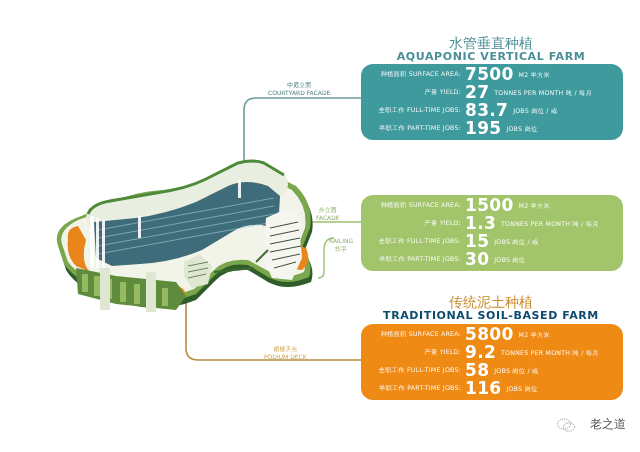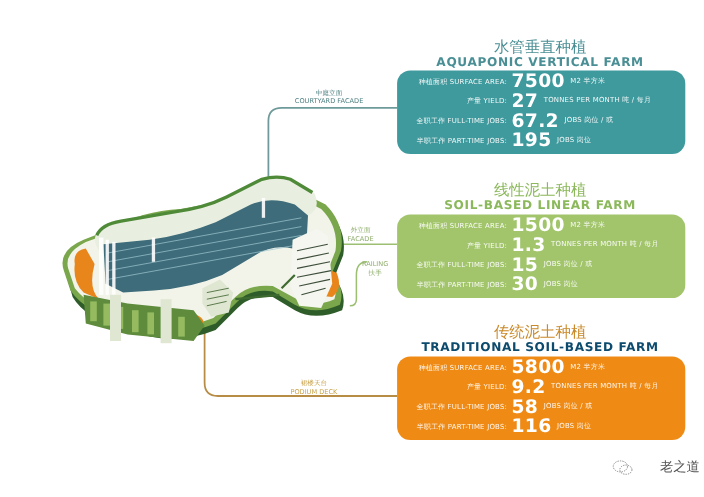--- a/index.html
+++ b/index.html
@@ -9,21 +9,21 @@
   svg.building { position: absolute; left: 0; top: 0; }
   .farm-title { position: absolute; text-align: center; width: 270px; left: 340px; line-height: 1.05; }
   .farm-title .zh { font-size: 14px; font-weight: normal; display: block; }
   .farm-title .en { font-size: 11px; font-weight: bold; letter-spacing: 0.6px; display: block; font-family: "DejaVu Sans", sans-serif; }
   .panel { position: absolute; left: 345px; width: 262px; height: 76px; border-radius: 12px; color: #ffffff; padding: 3px 6px; }
   .row { position: absolute; left: 0; width: 262px; height: 18px; display: flex; align-items: center; }
   .row .lbl { position: absolute; right: 162px; font-size: 6.3px; white-space: nowrap; text-align: right; opacity: 0.93; letter-spacing: 0.2px; }
   .row .val { position: absolute; left: 104px; font-size: 17px; font-weight: bold; letter-spacing: 0.3px; line-height: 18px; }
   .row .unit { font-size: 6.3px; font-weight: normal; margin-left: 5px; letter-spacing: 0.2px; vertical-align: middle; opacity: 0.93; }
   .callout { position: absolute; text-align: center; font-size: 6px; line-height: 8px; white-space: nowrap; }
-  .watermark { position: absolute; left: 540px; top: 416px; display: flex; align-items: center; gap: 24px; color: #555; font-size: 12px; }
+  .watermark { position: absolute; left: 540px; top: 416px; display: flex; align-items: center; gap: 14px; color: #555; font-size: 12px; }
   .wm-icon { width: 20px; height: 14px; }
 </style>
 </head>
 <body>
 
 <div class="canvas">
 
   <svg class="building" width="640" height="452" viewBox="0 0 640 452">
 
     <path d="M228 183 L228 110 Q228 98 240 98 L345 98" fill="none" stroke="#6e9a9a" stroke-width="1.6"></path>
@@ -105,32 +105,28 @@
     <div class="row" style="top:1px;">
       <span class="lbl">种植面积 SURFACE AREA:</span>
       <span class="val"><span>7500</span><span class="unit">M2 半方米</span></span>
     </div>
     <div class="row" style="top:19px;">
       <span class="lbl">产量 YIELD:</span>
       <span class="val"><span>27</span><span class="unit">TONNES PER MONTH 吨 / 每月</span></span>
     </div>
     <div class="row" style="top:37px;">
       <span class="lbl">全职工作 FULL-TIME JOBS:</span>
-      <span class="val"><span>67.2</span><span class="unit">JOBS 岗位 / 或</span></span>
+      <span class="val"><span>83.7</span><span class="unit">JOBS 岗位 / 或</span></span>
     </div>
     <div class="row" style="top:55px;">
       <span class="lbl">半职工作 PART-TIME JOBS:</span>
       <span class="val"><span>195</span><span class="unit">JOBS 岗位</span></span>
     </div>
   </div>
 
-  <div class="farm-title" style="top:166px;">
-    <span class="zh" style="color:#8bb85a;">线性泥土种植</span>
-    <span class="en" style="color:#8bb85a;">SOIL-BASED LINEAR FARM</span>
-  </div>
   <div class="panel" style="top:195px; background:#a2c56c;">
     <div class="row" style="top:1px;">
       <span class="lbl">种植面积 SURFACE AREA:</span>
       <span class="val"><span>1500</span><span class="unit">M2 半方米</span></span>
     </div>
     <div class="row" style="top:19px;">
       <span class="lbl">产量 YIELD:</span>
       <span class="val"><span>1.3</span><span class="unit">TONNES PER MONTH 吨 / 每月</span></span>
     </div>
     <div class="row" style="top:37px;">

